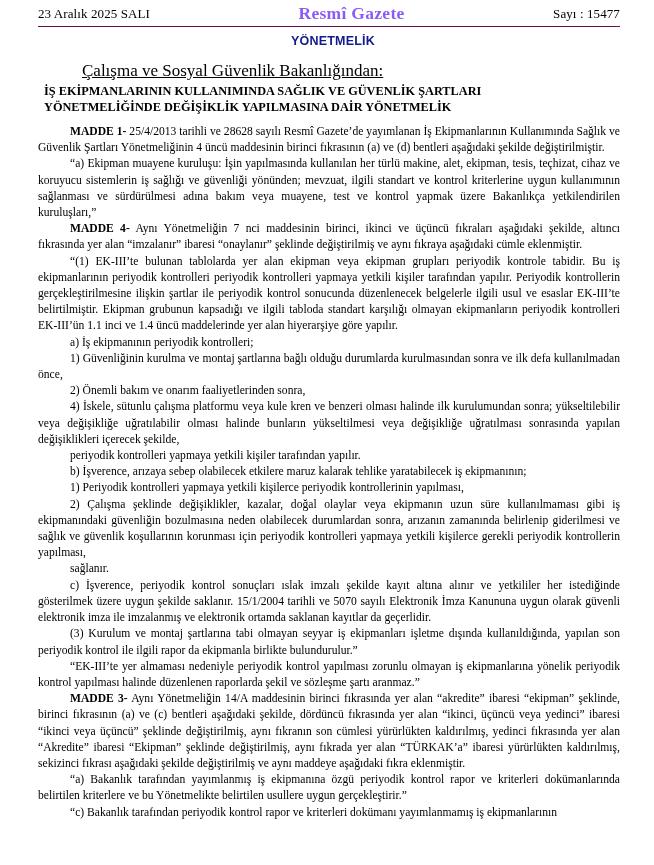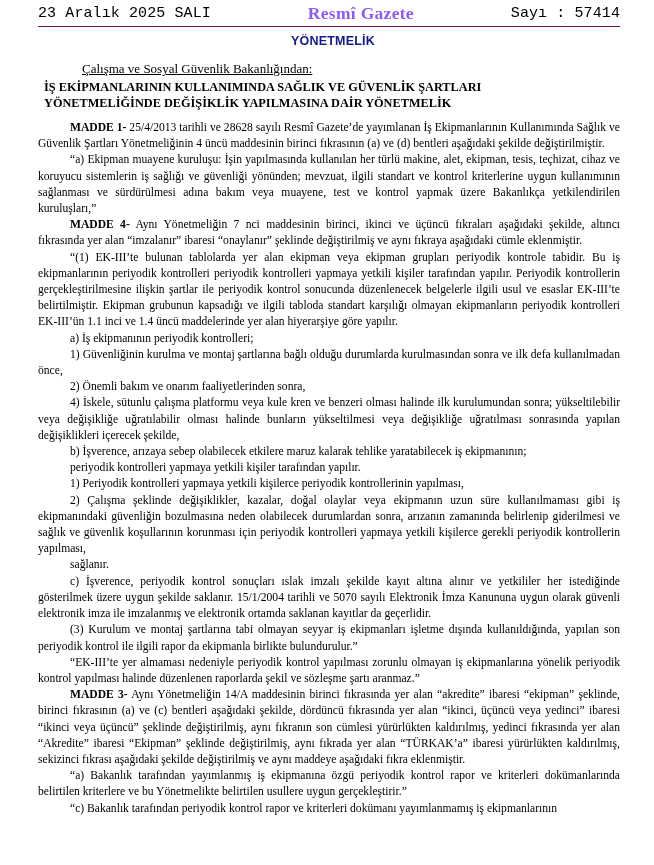--- a/index.html
+++ b/index.html
@@ -27,22 +27,22 @@
   
   .masthead {
     display: flex;
     align-items: flex-end;
     justify-content: space-between;
     padding: 3px 34px 1px 38px;
     box-sizing: border-box;
   }
   .masthead-date,
   .masthead-issue {
-    font-family: Liberation Mono, monospace;
-    font-size: 15px;
+    font-family: Liberation Serif, serif;
+    font-size: 13px;
     letter-spacing: 0.1px;
     color: #000;
     white-space: nowrap;
     padding-bottom: 2px;
   }
   .masthead-title {
     font-family: "Liberation Serif", "DejaVu Serif", serif;
     font-size: 17.5px;
     font-weight: bold;
     color: #8b5cf6;
@@ -68,21 +68,21 @@
   }
 
   
   .body-area {
     padding: 0 34px 0 38px;
     box-sizing: border-box;
     margin-top: 13px;
   }
 
   .issuer {
-    font-size: 13px;
+    font-size: 17px;
     text-decoration: underline;
     margin-left: 44px;
     margin-bottom: 3px;
     white-space: nowrap;
   }
 
   .doc-title {
     text-align: left;
     font-size: 12.3px;
     font-weight: bold;
@@ -104,21 +104,21 @@
   .madde-label { font-weight: bold; }
 </style>
 </head>
 <body>
 
 <div class="page">
 
   <header class="masthead">
     <div class="masthead-date">23 Aralık 2025 SALI</div>
     <div class="masthead-title">Resmî Gazete</div>
-    <div class="masthead-issue">Sayı : 57414</div>
+    <div class="masthead-issue">Sayı : 15477</div>
   </header>
   <hr class="masthead-rule">
 
   <div class="section-heading">YÖNETMELİK</div>
 
   <main class="body-area">
 
     <div class="issuer">Çalışma ve Sosyal Güvenlik Bakanlığından:</div>
 
     <div class="doc-title">
@@ -128,22 +128,22 @@
 
     <div id="paragraph-container">
         <p class="para"><span class="madde-label">MADDE 1-</span><span> 25/4/2013 tarihli ve 28628 sayılı Resmî Gazete’de yayımlanan İş Ekipmanlarının Kullanımında Sağlık ve Güvenlik Şartları Yönetmeliğinin 4 üncü maddesinin birinci fıkrasının (a) ve (d) bentleri aşağıdaki şekilde değiştirilmiştir.</span></p>
         <p class="para"><span>“a) Ekipman muayene kuruluşu: İşin yapılmasında kullanılan her türlü makine, alet, ekipman, tesis, teçhizat, cihaz ve koruyucu sistemlerin iş sağlığı ve güvenliği yönünden; mevzuat, ilgili standart ve kontrol kriterlerine uygun kullanımının sağlanması ve sürdürülmesi adına bakım veya muayene, test ve kontrol yapmak üzere Bakanlıkça yetkilendirilen kuruluşları,”</span></p>
         <p class="para"><span class="madde-label">MADDE 4-</span><span> Aynı Yönetmeliğin 7 nci maddesinin birinci, ikinci ve üçüncü fıkraları aşağıdaki şekilde, altıncı fıkrasında yer alan “imzalanır” ibaresi “onaylanır” şeklinde değiştirilmiş ve aynı fıkraya aşağıdaki cümle eklenmiştir.</span></p>
         <p class="para"><span>“(1) EK-III’te bulunan tablolarda yer alan ekipman veya ekipman grupları periyodik kontrole tabidir. Bu iş ekipmanlarının periyodik kontrolleri periyodik kontrolleri yapmaya yetkili kişiler tarafından yapılır. Periyodik kontrollerin gerçekleştirilmesine ilişkin şartlar ile periyodik kontrol sonucunda düzenlenecek belgelerle ilgili usul ve esaslar EK-III’te belirtilmiştir. Ekipman grubunun kapsadığı ve ilgili tabloda standart karşılığı olmayan ekipmanların periyodik kontrolleri EK-III’ün 1.1 inci ve 1.4 üncü maddelerinde yer alan hiyerarşiye göre yapılır.</span></p>
         <p class="para"><span>a) İş ekipmanının periyodik kontrolleri;</span></p>
         <p class="para"><span>1) Güvenliğinin kurulma ve montaj şartlarına bağlı olduğu durumlarda kurulmasından sonra ve ilk defa kullanılmadan önce,</span></p>
         <p class="para"><span>2) Önemli bakım ve onarım faaliyetlerinden sonra,</span></p>
         <p class="para"><span>4) İskele, sütunlu çalışma platformu veya kule kren ve benzeri olması halinde ilk kurulumundan sonra; yükseltilebilir veya değişikliğe uğratılabilir olması halinde bunların yükseltilmesi veya değişikliğe uğratılması sonrasında yapılan değişiklikleri içerecek şekilde,</span></p>
+        <p class="para"><span>periyodik kontrolleri yapmaya yetkili kişiler tarafından yapılır.</span></p>
         <p class="para"><span>b) İşverence, arızaya sebep olabilecek etkilere maruz kalarak tehlike yaratabilecek iş ekipmanının;</span></p>
-        <p class="para"><span>periyodik kontrolleri yapmaya yetkili kişiler tarafından yapılır.</span></p>
         <p class="para"><span>1) Periyodik kontrolleri yapmaya yetkili kişilerce periyodik kontrollerinin yapılması,</span></p>
         <p class="para"><span>2) Çalışma şeklinde değişiklikler, kazalar, doğal olaylar veya ekipmanın uzun süre kullanılmaması gibi iş ekipmanındaki güvenliğin bozulmasına neden olabilecek durumlardan sonra, arızanın zamanında belirlenip giderilmesi ve sağlık ve güvenlik koşullarının korunması için periyodik kontrolleri yapmaya yetkili kişilerce gerekli periyodik kontrollerin yapılması,</span></p>
         <p class="para"><span>sağlanır.</span></p>
         <p class="para"><span>c) İşverence, periyodik kontrol sonuçları ıslak imzalı şekilde kayıt altına alınır ve yetkililer her istediğinde gösterilmek üzere uygun şekilde saklanır. 15/1/2004 tarihli ve 5070 sayılı Elektronik İmza Kanununa uygun olarak güvenli elektronik imza ile imzalanmış ve elektronik ortamda saklanan kayıtlar da geçerlidir.</span></p>
         <p class="para"><span>(3) Kurulum ve montaj şartlarına tabi olmayan seyyar iş ekipmanları işletme dışında kullanıldığında, yapılan son periyodik kontrol ile ilgili rapor da ekipmanla birlikte bulundurulur.”</span></p>
         <p class="para"><span>“EK-III’te yer almaması nedeniyle periyodik kontrol yapılması zorunlu olmayan iş ekipmanlarına yönelik periyodik kontrol yapılması halinde düzenlenen raporlarda şekil ve sözleşme şartı aranmaz.”</span></p>
         <p class="para"><span class="madde-label">MADDE 3-</span><span> Aynı Yönetmeliğin 14/A maddesinin birinci fıkrasında yer alan “akredite” ibaresi “ekipman” şeklinde, birinci fıkrasının (a) ve (c) bentleri aşağıdaki şekilde, dördüncü fıkrasında yer alan “ikinci, üçüncü veya yedinci” ibaresi “ikinci veya üçüncü” şeklinde değiştirilmiş, aynı fıkranın son cümlesi yürürlükten kaldırılmış, yedinci fıkrasında yer alan “Akredite” ibaresi “Ekipman” şeklinde değiştirilmiş, aynı fıkrada yer alan “TÜRKAK’a” ibaresi yürürlükten kaldırılmış, sekizinci fıkrası aşağıdaki şekilde değiştirilmiş ve aynı maddeye aşağıdaki fıkra eklenmiştir.</span></p>
         <p class="para"><span>“a) Bakanlık tarafından yayımlanmış iş ekipmanına özgü periyodik kontrol rapor ve kriterleri dokümanlarında belirtilen kriterlere ve bu Yönetmelikte belirtilen usullere uygun gerçekleştirir.”</span></p>
         <p class="para"><span>“c) Bakanlık tarafından periyodik kontrol rapor ve kriterleri dokümanı yayımlanmamış iş ekipmanlarının</span></p>
       </div>

